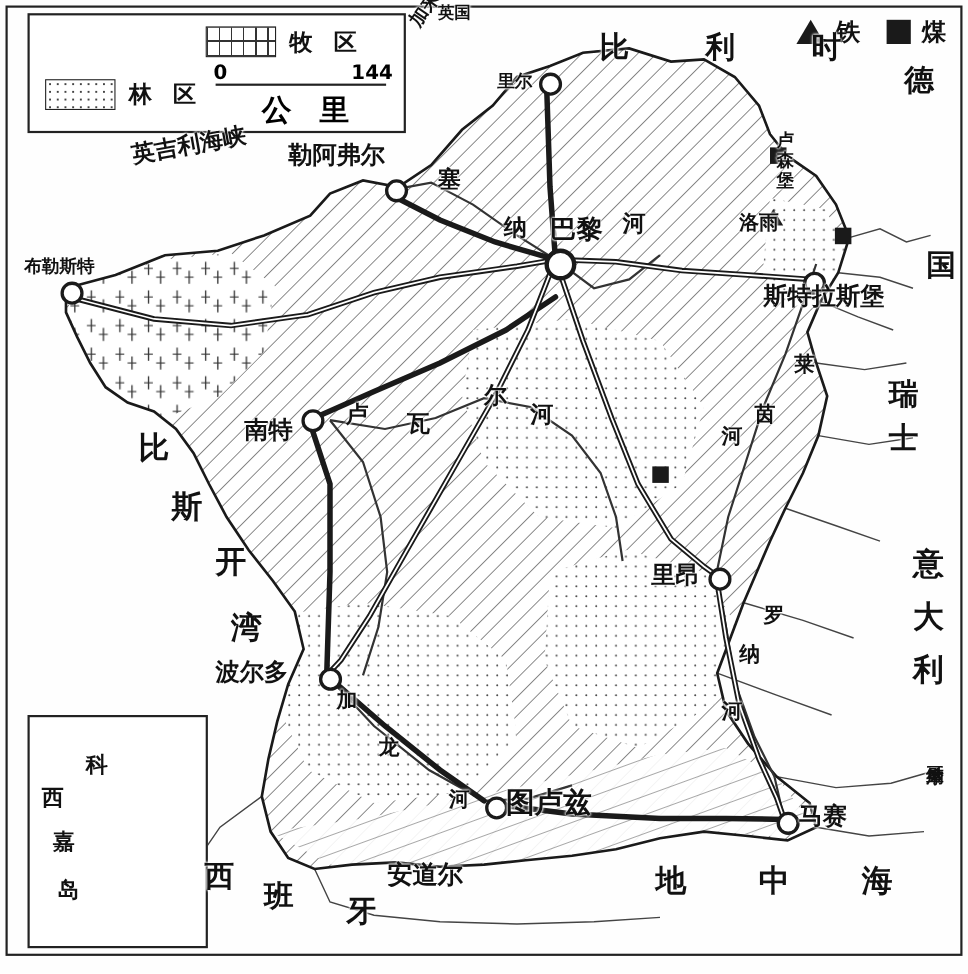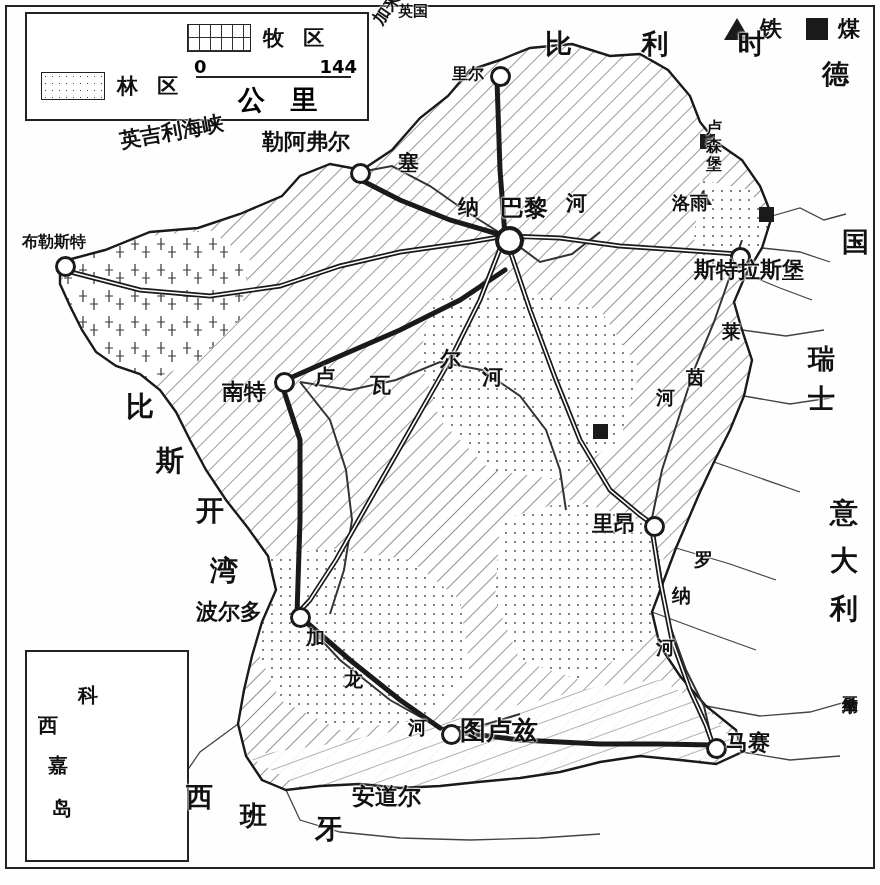--- a/index.html
+++ b/index.html
@@ -247,20 +247,21 @@
   <div class="lbl" style="left:706px;top:120px;font-size:16px;">卢</div>
   <div class="lbl" style="left:706px;top:138px;font-size:16px;">森</div>
   <div class="lbl" style="left:706px;top:156px;font-size:16px;">堡</div>
 
   <div class="lbl" style="left:370px;top:18px;font-size:17px;transform:rotate(-55deg);transform-origin:left top;">加来海峡</div>
   <div class="lbl" style="left:118px;top:130px;font-size:21px;transform:rotate(-10deg);transform-origin:left top;">英吉利海峡</div>
   <div class="lbl" style="left:126px;top:392px;font-size:28px;">比</div>
   <div class="lbl" style="left:156px;top:446px;font-size:28px;">斯</div>
   <div class="lbl" style="left:196px;top:496px;font-size:28px;">开</div>
   <div class="lbl" style="left:210px;top:556px;font-size:28px;">湾</div>
+  <div class="lbl" style="left:596px;top:786px;font-size:28px;letter-spacing:28px;">地 中 海</div>
 
   <div class="lbl" style="left:398px;top:152px;font-size:21px;">塞</div>
   <div class="lbl" style="left:458px;top:196px;font-size:21px;">纳</div>
   <div class="lbl" style="left:566px;top:192px;font-size:21px;">河</div>
   <div class="lbl" style="left:314px;top:366px;font-size:21px;">卢</div>
   <div class="lbl" style="left:370px;top:374px;font-size:21px;">瓦</div>
   <div class="lbl" style="left:440px;top:348px;font-size:21px;">尔</div>
   <div class="lbl" style="left:482px;top:366px;font-size:21px;">河</div>
   <div class="lbl" style="left:306px;top:628px;font-size:19px;">加</div>
   <div class="lbl" style="left:344px;top:670px;font-size:19px;">龙</div>

